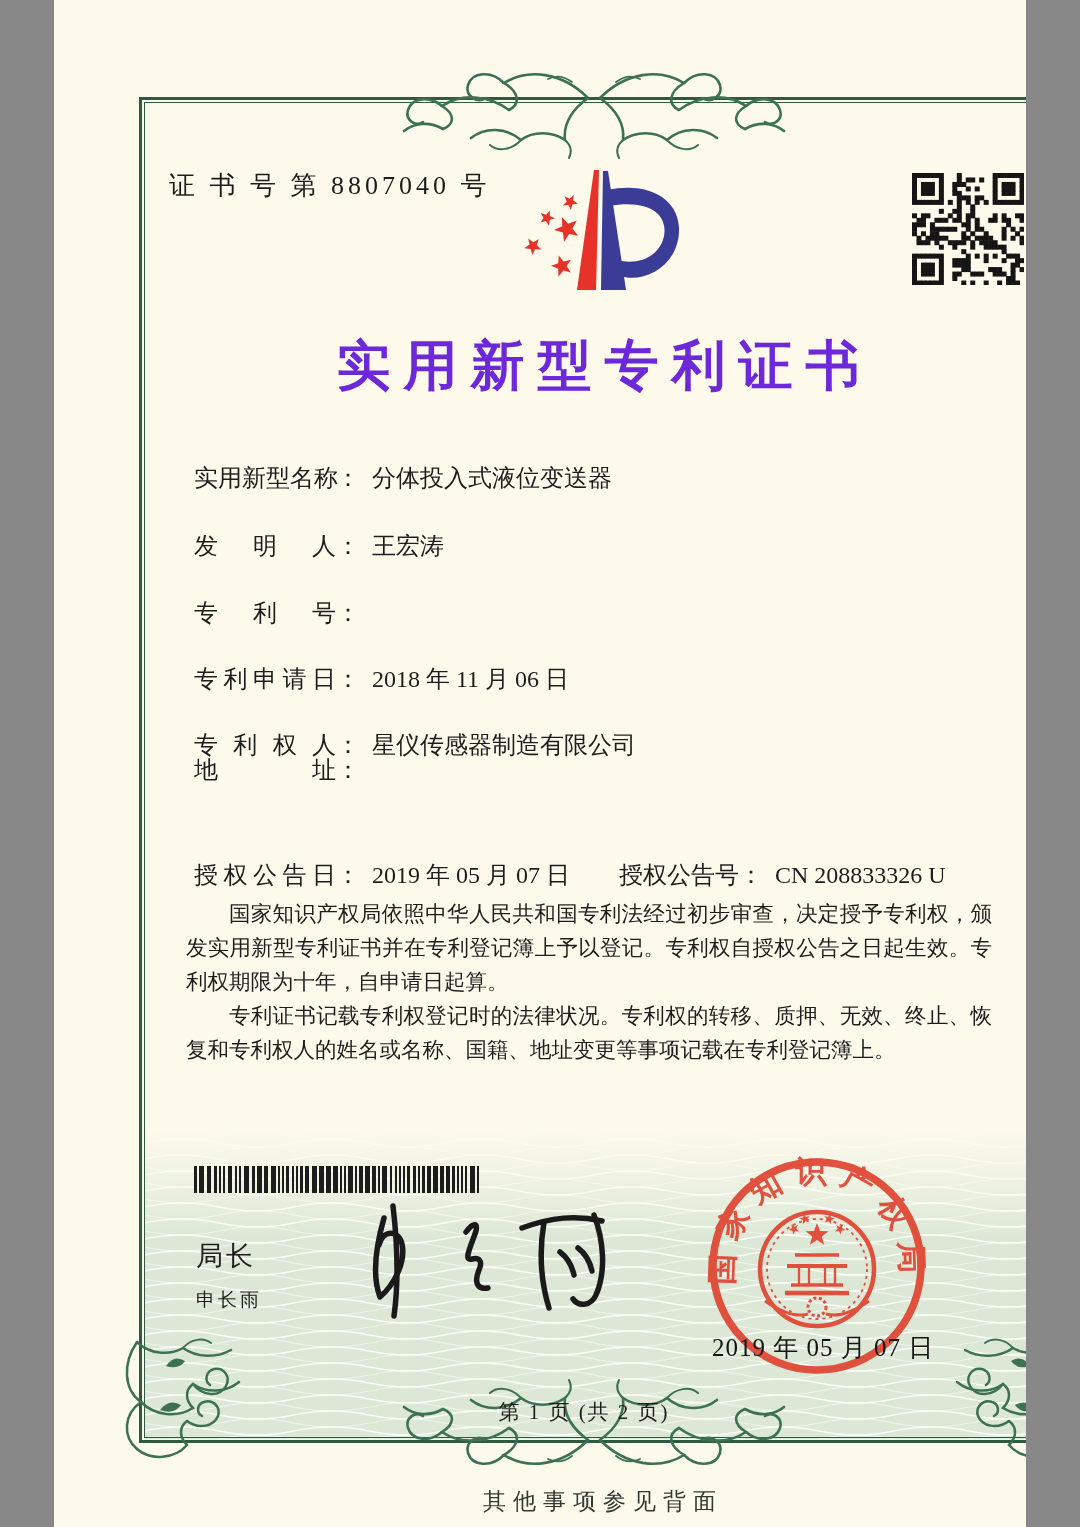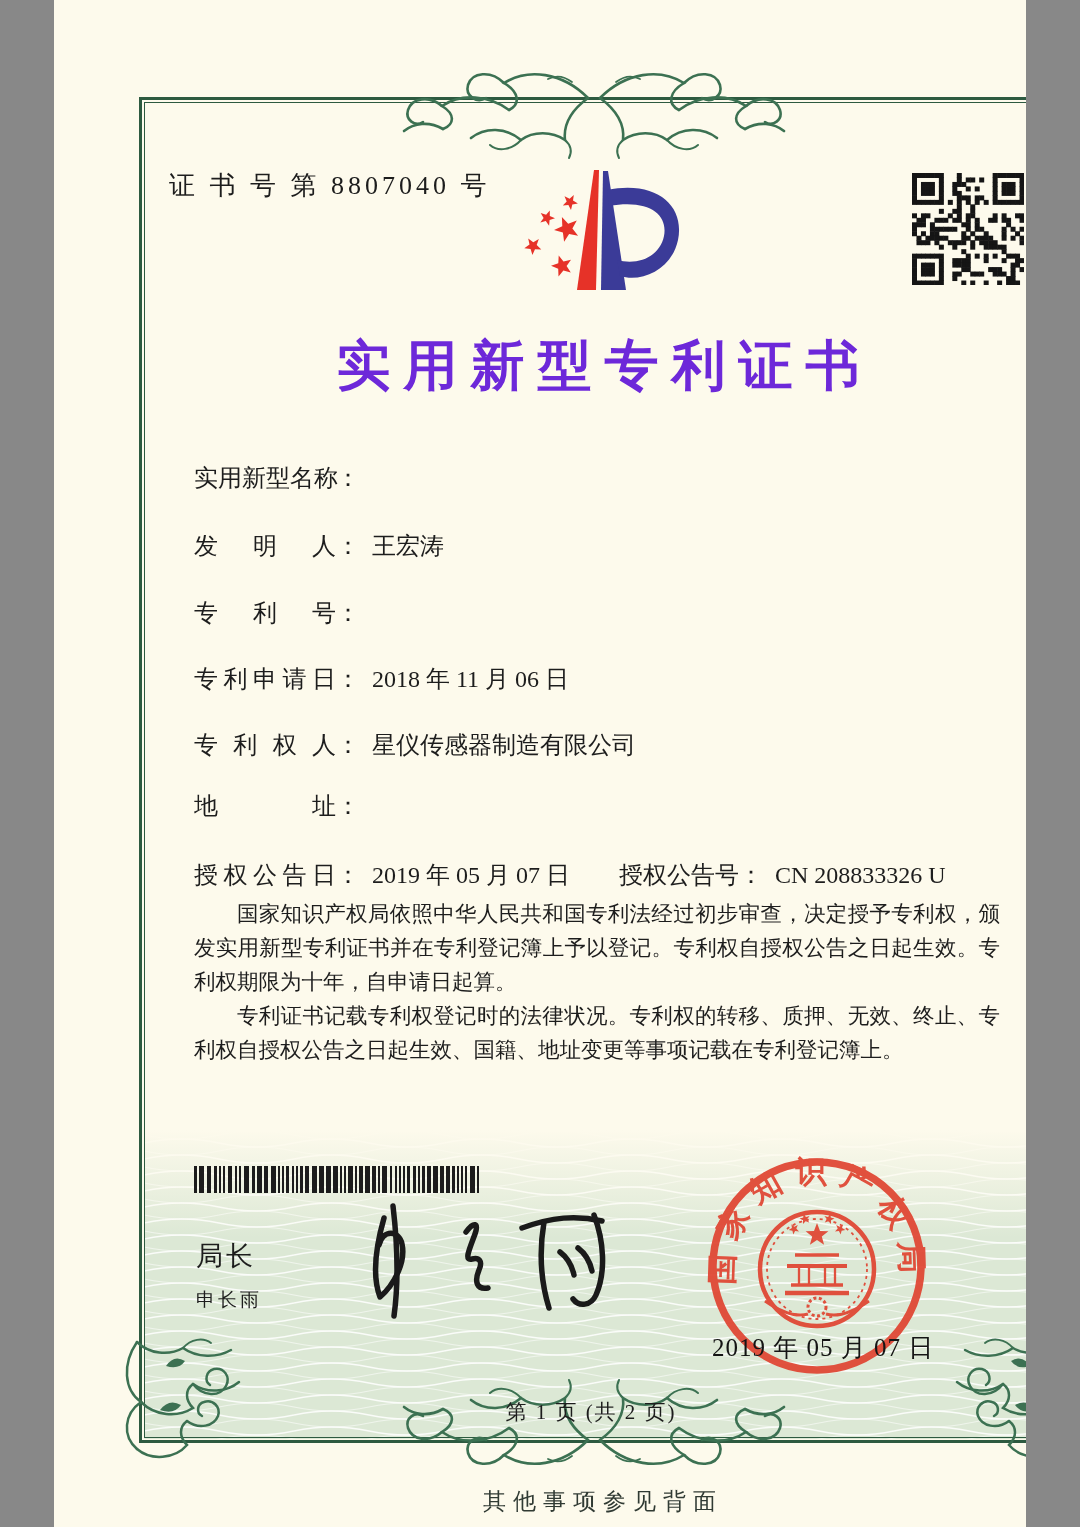--- a/index.html
+++ b/index.html
@@ -33,32 +33,32 @@
   .title{left:85px;top:330px;width:918px;text-align:center;font-size:54px;font-weight:700;
          letter-spacing:13px;text-indent:13px;color:#6d28d9}
 
   .frow{position:absolute;left:140px;display:flex;align-items:center;font-size:24px;line-height:40px}
   .f-label{display:inline-block;width:142px;text-align:justify;text-align-last:justify;white-space:nowrap}
   .f-colon{margin-right:12px}
   .f-value{max-width:648px}
   .grant-right{position:absolute;left:425px;display:flex}
   .grant-right .f-label{width:120px}
 
-  .paras{left:140px;top:897px;width:806px;font-size:21.5px;line-height:34px;text-align:justify}
+  .paras{left:132px;top:897px;width:806px;font-size:21.5px;line-height:34px;text-align:justify}
   .paras p{text-indent:2em}
 
   .barcode{left:140px;top:1166px}
   .director-title{left:142px;top:1238px;font-size:27px;letter-spacing:3px}
   .director-name{left:142px;top:1287px;font-size:19px;letter-spacing:3px}
   .signature{left:282px;top:1200px}
 
   .seal{left:648px;top:1151px;opacity:.93}
   .seal-date{left:658px;top:1331px;width:212px;font-size:25px;letter-spacing:1px;color:#141414;white-space:nowrap}
 
-  .page-info{left:78px;top:1398px;width:918px;text-align:center;font-size:21px;letter-spacing:2px}
+  .page-info{left:71px;top:1398px;width:918px;text-align:center;font-size:21px;letter-spacing:2px}
   .back-note{left:9px;top:1486px;width:1080px;text-align:center;font-size:23px;letter-spacing:7px;color:#303a33}
 </style>
 </head>
 <body>
 
 <div class="page">
 
   <svg class="waves" width="908" height="321">
     <defs>
       <pattern id="wv" width="150" height="16" patternUnits="userSpaceOnUse">
@@ -398,58 +398,59 @@
         <rect x="94.08" y="107.52" width="5" height="5" fill="#151515"></rect>
         <rect x="98.56" y="107.52" width="5" height="5" fill="#151515"></rect>
         <rect x="103.04" y="107.52" width="5" height="5" fill="#151515"></rect>
       </svg>
 
     <div class="abs title">实用新型专利证书</div>
 
     <div class="frow" style="top:458px">
       <span class="f-label">实用新型名称</span>
         <span class="f-colon">：</span>
+      <span class="f-value">分体投入式液位变送器</span>
     </div>
     <div class="frow" style="top:526px">
       <span class="f-label">发明人</span>
         <span class="f-colon">：</span>
       <span class="f-value">王宏涛</span>
     </div>
     <div class="frow" style="top:593px">
       <span class="f-label">专利号</span>
         <span class="f-colon">：</span>
     </div>
     <div class="frow" style="top:659px">
       <span class="f-label">专利申请日</span>
         <span class="f-colon">：</span>
       <span class="f-value">2018 年 11 月 06 日</span>
     </div>
     <div class="frow" style="top:725px">
       <span class="f-label">专利权人</span>
         <span class="f-colon">：</span>
       <span class="f-value">星仪传感器制造有限公司</span>
     </div>
-    <div class="frow" style="top:786px">
+    <div class="frow" style="top:750px">
       <span class="f-label">地址</span>
         <span class="f-colon">：</span>
     </div>
     <div class="frow" style="top:855px;width:810px">
       <span class="f-label">授权公告日</span>
         <span class="f-colon">：</span>
       <span class="f-value">2019 年 05 月 07 日</span>
       <span class="grant-right">
         <span class="f-label">授权公告号</span>
           <span class="f-colon">：</span>
         <span class="f-value">CN 208833326 U</span>
       </span>
     </div>
 
     <div class="abs paras">
       <p>国家知识产权局依照中华人民共和国专利法经过初步审查，决定授予专利权，颁发实用新型专利证书并在专利登记簿上予以登记。专利权自授权公告之日起生效。专利权期限为十年，自申请日起算。</p>
-      <p>专利证书记载专利权登记时的法律状况。专利权的转移、质押、无效、终止、专利权自授权公告之日起生效、国籍、地址变更等事项记载在专利登记簿上。</p>
+      <p>专利证书记载专利权登记时的法律状况。专利权的转移、质押、无效、终止、恢复和专利权人的姓名或名称、国籍、地址变更等事项记载在专利登记簿上。</p>
     </div>
 
     <svg class="abs barcode" width="290" height="27" id="barcode-svg">
         <rect x="0" y="0" width="3" height="27" fill="#1c1c1c"></rect>
         <rect x="5" y="0" width="5" height="27" fill="#1c1c1c"></rect>
         <rect x="13" y="0" width="4" height="27" fill="#1c1c1c"></rect>
         <rect x="20" y="0" width="3" height="27" fill="#1c1c1c"></rect>
         <rect x="25" y="0" width="2" height="27" fill="#1c1c1c"></rect>
         <rect x="29" y="0" width="2" height="27" fill="#1c1c1c"></rect>
         <rect x="34" y="0" width="4" height="27" fill="#1c1c1c"></rect>

